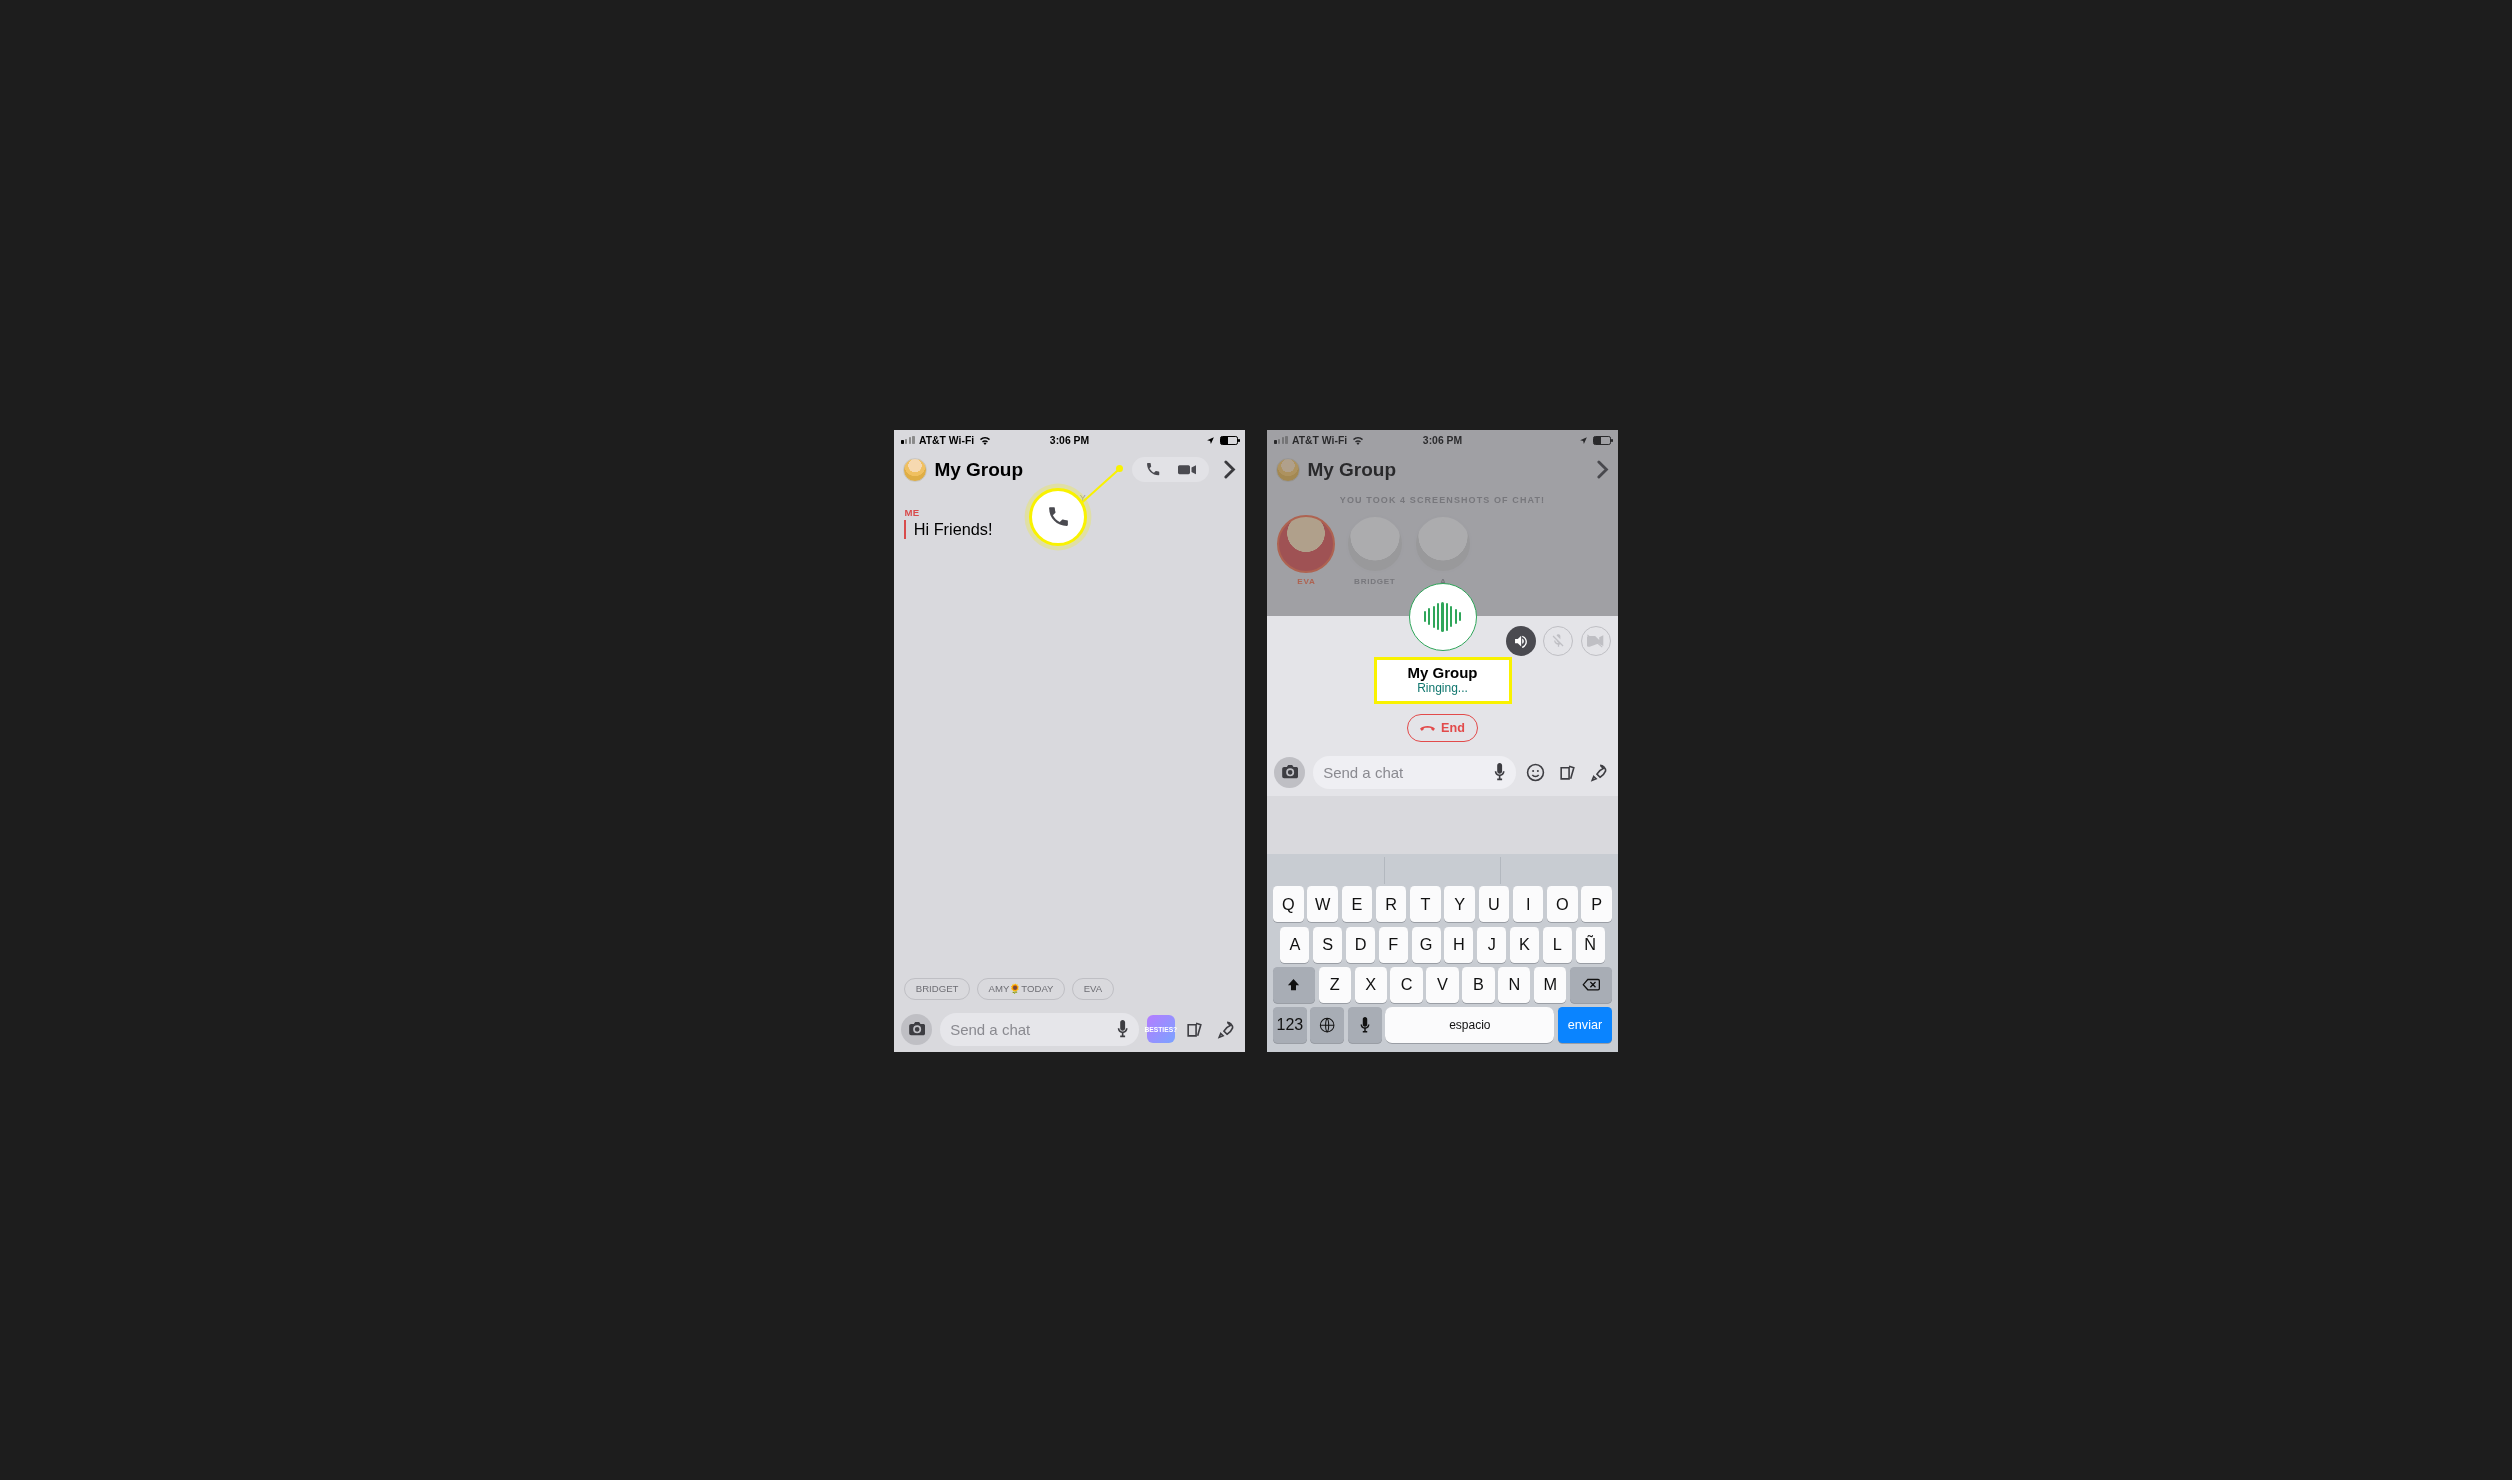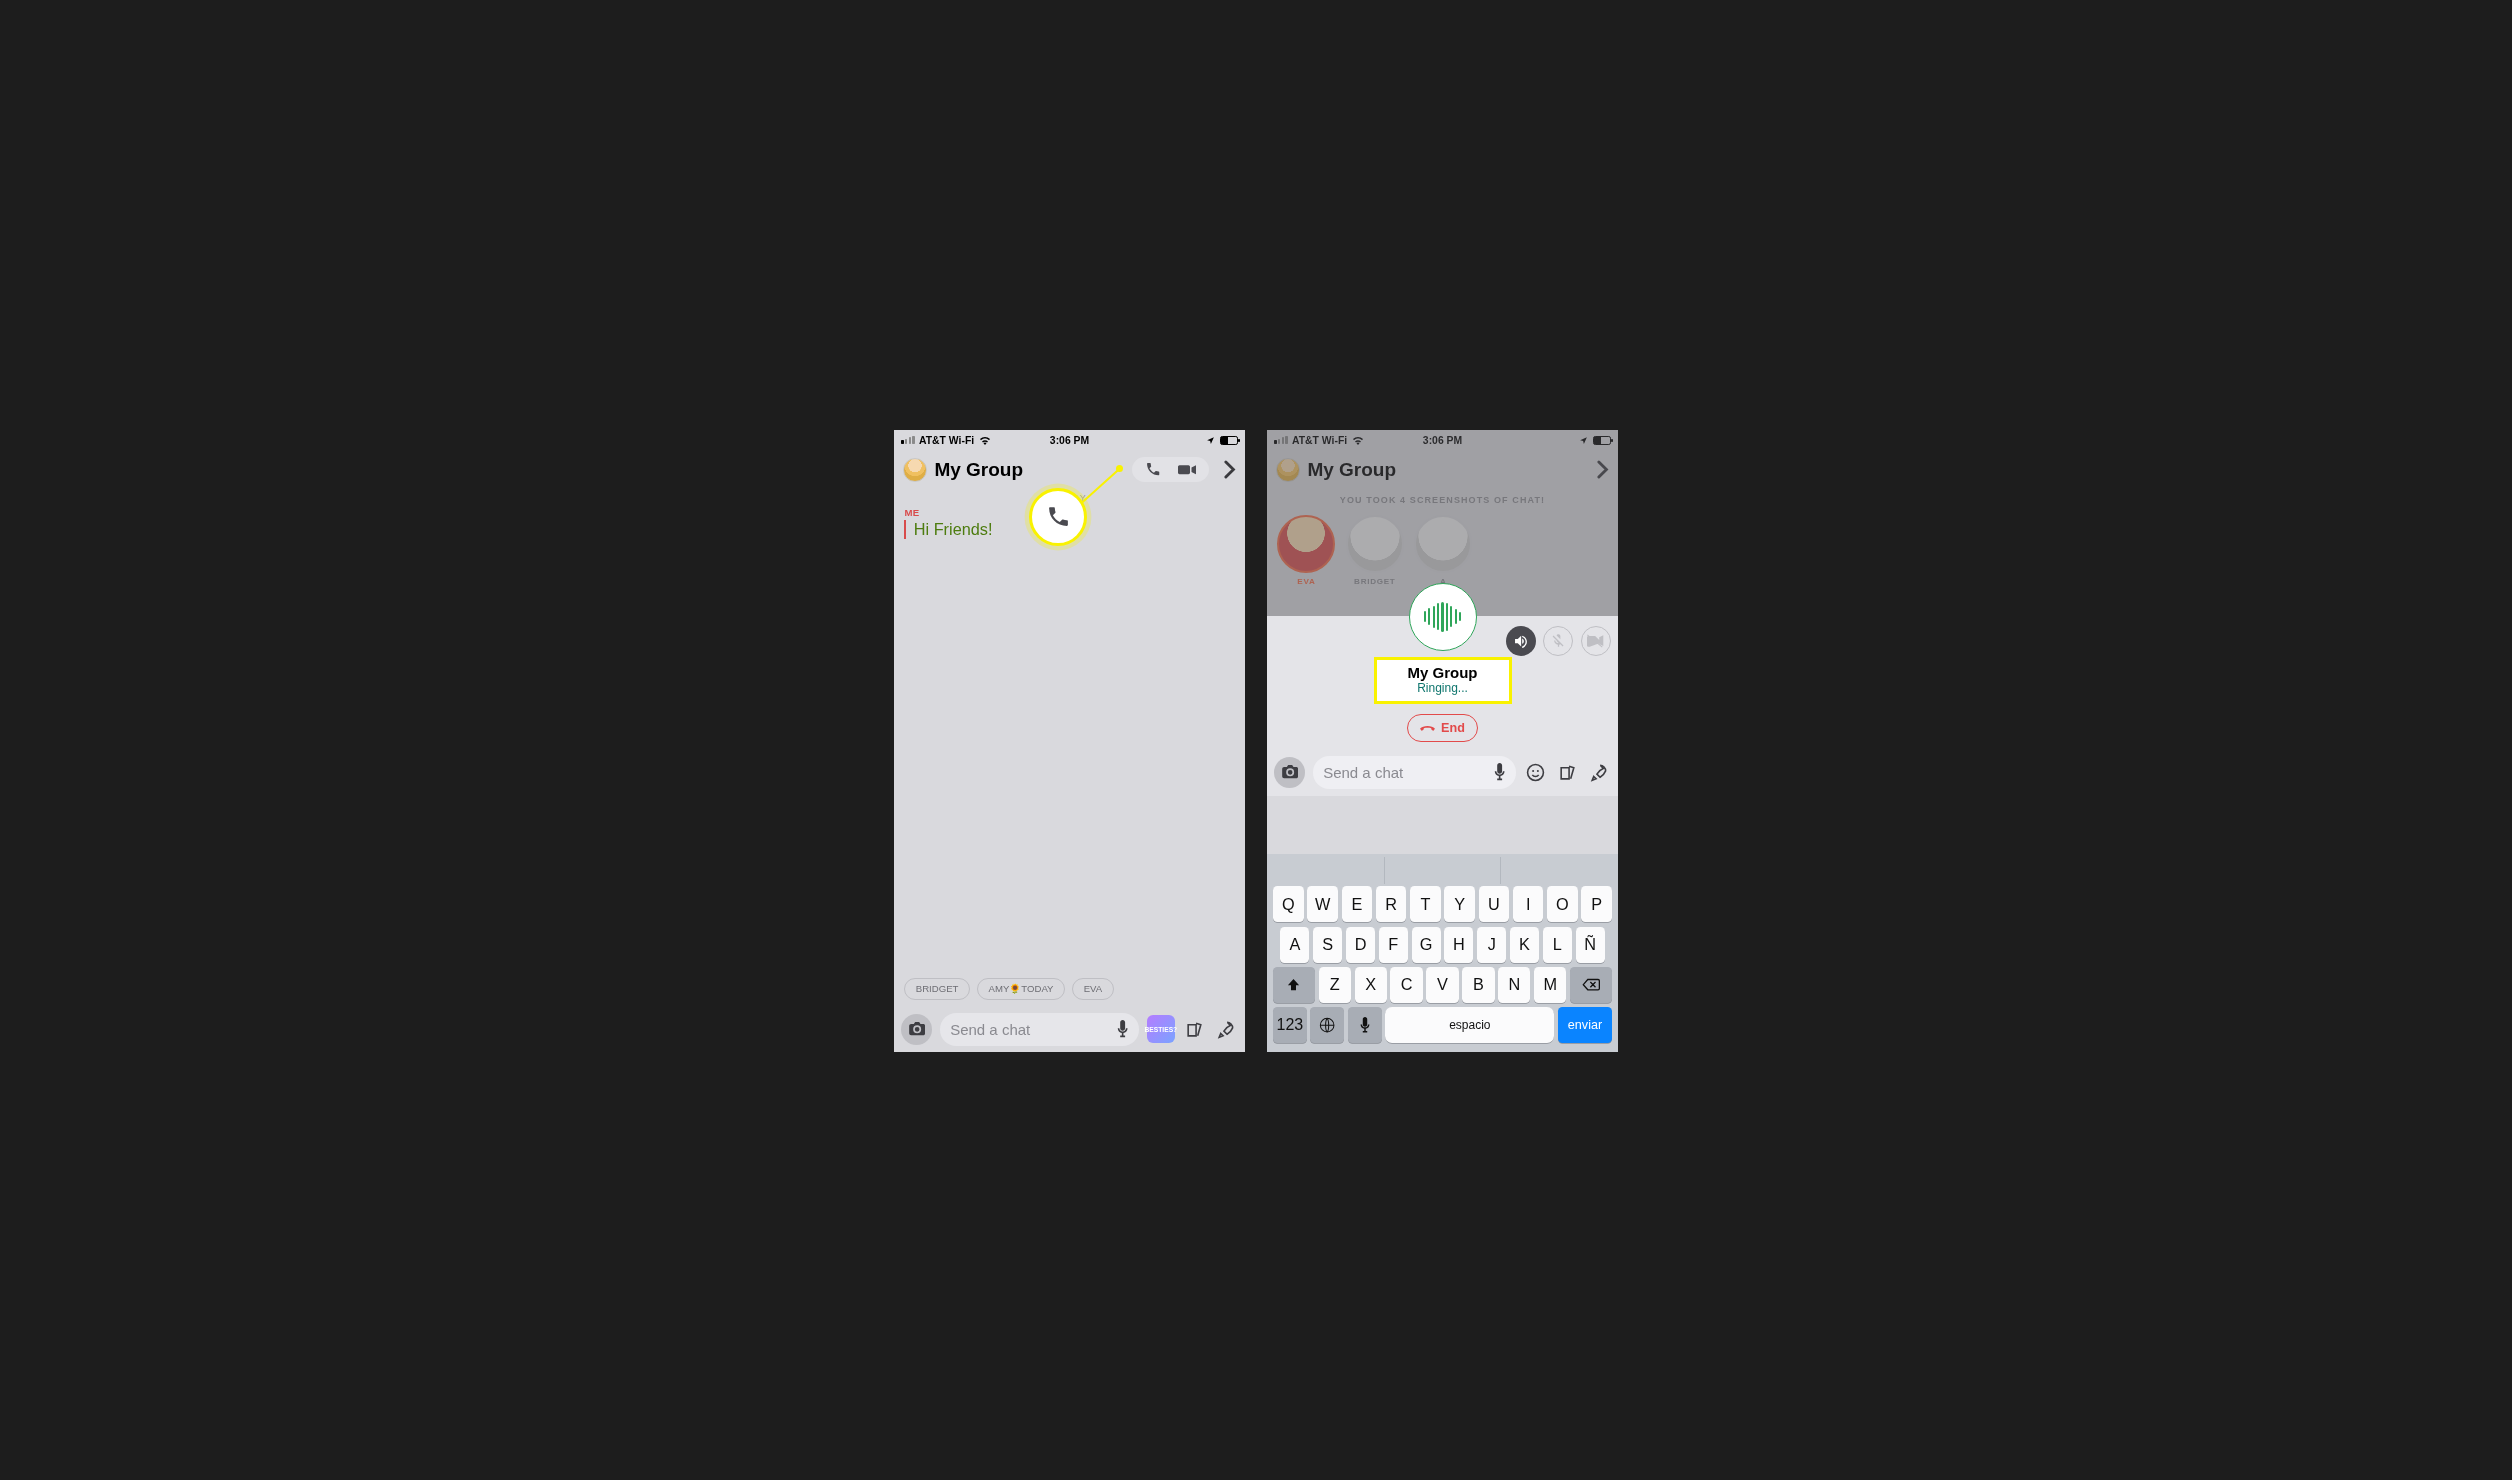--- a/index.html
+++ b/index.html
@@ -22,21 +22,21 @@
   .battery .fill { background:#000; height:100%; width:45%; }
 
   .chat-header { height:38px; display:flex; align-items:center; padding:0 9px; gap:7.4px; }
   .avatar-sm { width:24px; height:24px; border-radius:50%; background:radial-gradient(circle at 50% 30%, #f6d9b0 35%, #f0c060 36% 55%, #dfae45 56%); border:0.7px solid #c8c8c8; }
   .title { font-size:19px; font-weight:800; flex:1; }
   .pill { background:#e2e2e6; border-radius:16.3px; display:flex; align-items:center; gap:16.3px; padding:4.4px 13.3px; }
 
   .day-label { text-align:center; color:#9a9a9e; font-size:9px; letter-spacing:0.7px; padding:4.4px 0; }
   .msg-me { padding:0 10.4px; }
   .me-tag { color:#d84b4b; font-size:9.6px; font-weight:700; letter-spacing:0.4px; }
-  .msg-text { border-left:2.2px solid #d84b4b; padding-left:7.4px; font-size:16.3px; color:#4d7c0f; margin-top:1.5px; }
+  .msg-text { border-left:2.2px solid #d84b4b; padding-left:7.4px; font-size:16.3px; color:#000000; margin-top:1.5px; }
 
   .callout { position:absolute; width:58px; height:58px; border-radius:50%; background:#fff; border:3px solid #f9f200; display:flex; align-items:center; justify-content:center; box-shadow:0 0 0 4.4px rgba(249,242,0,.25); }
   .callout svg { width:25px; height:25px; }
   .lead-line { position:absolute; height:2.2px; background:#f9f200; transform-origin:left center; }
   .lead-dot { position:absolute; width:7.4px; height:7.4px; background:#f9f200; border-radius:50%; }
 
   .chips { position:absolute; bottom:52px; left:0; right:0; display:flex; gap:7.4px; padding:0 10.4px; }
   .chip { border:0.7px solid #bfbfc4; border-radius:13.3px; padding:4.4px 10.4px; font-size:9.6px; color:#6e6e74; background:transparent; }
 
   .chat-input-bar { position:absolute; bottom:6px; left:0; right:0; display:flex; align-items:center; gap:7.4px; padding:0 7.4px; }

